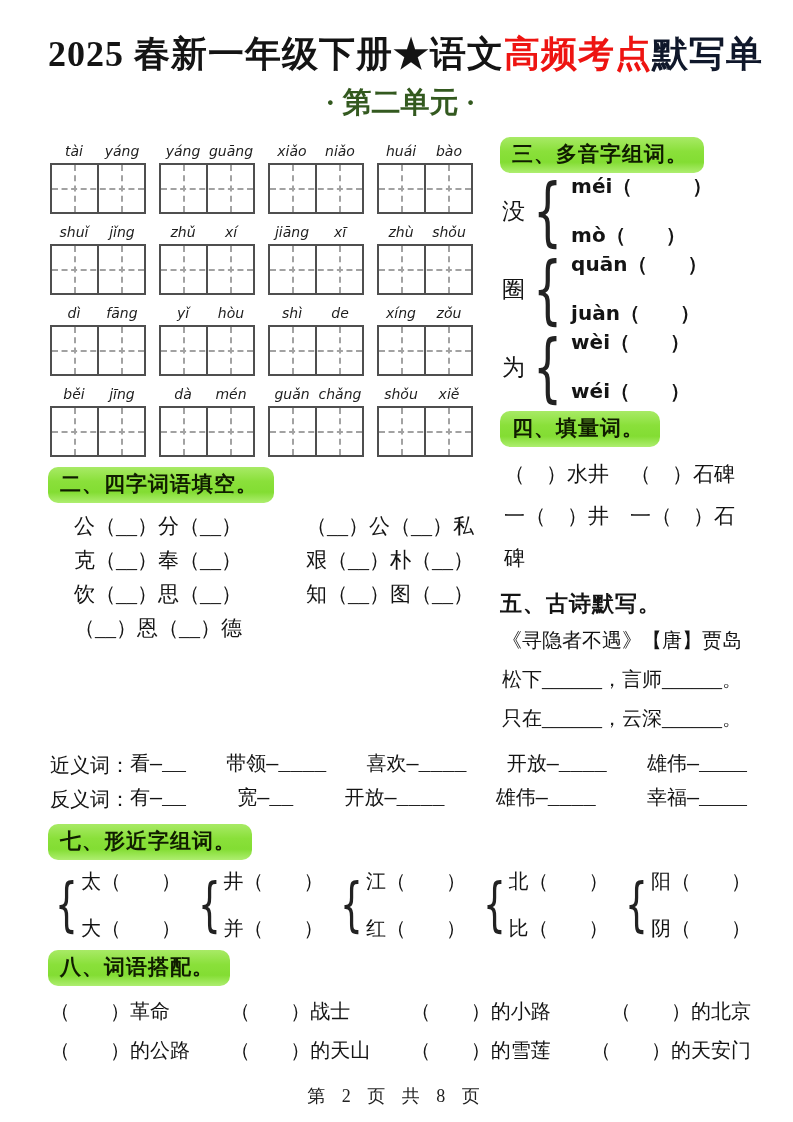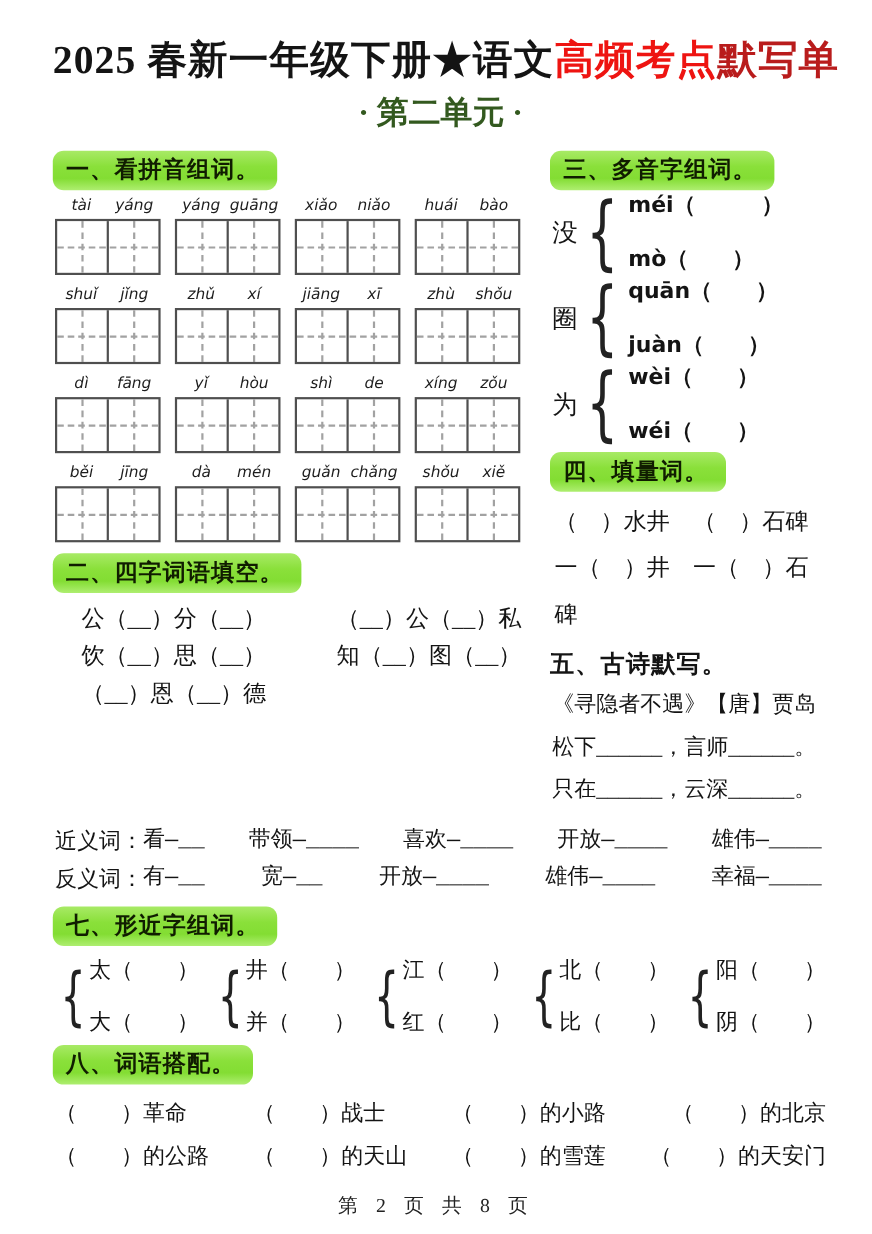--- a/index.html
+++ b/index.html
@@ -5,21 +5,21 @@
   html,body{margin:0;padding:0;}
   body{
     width:793px;height:1122px;background:#ffffff;overflow:hidden;
     font-family:"Liberation Serif", serif;color:#141414;
   }
   .page{box-sizing:border-box;width:793px;height:1122px;padding:34px 40px 0 48px;position:relative;}
 
   
   .title{text-align:center;font-size:36px;font-weight:bold;line-height:1.15;letter-spacing:1px;white-space:nowrap;}
   .title .t-red{color:#ee1411;}
-  .title .t-green{color:#b91c1c;}
+  .title .t-green{color:#0f172a;}
   .subtitle{text-align:center;font-size:29px;color:#33591f;margin:8px 0 14px;font-weight:bold;}
 
   
   .sec-pill{
     display:inline-block;
     background:linear-gradient(180deg,#a8ea66 0%,#8ae03a 40%,#83dd33 70%,#aeee70 100%);
     border-radius:10px;
     padding:3px 16px 5px 12px;
     font-family:"Liberation Sans", sans-serif;
     font-size:21px;font-weight:bold;color:#101d00;
@@ -97,21 +97,20 @@
   <div class="title">
     <span>2025 春新一年级下册★语文</span><span class="t-red">高频考点</span><span class="t-green">默写单</span>
   </div>
   <div class="subtitle">· 第二单元 ·</div>
 
   <div class="cols">
 
     <div class="col-left">
 
       <div>
-        <span class="sec-pill">一、看拼音组词。</span>
 
         <div class="pin-rows">
 
           <div class="pin-row">
             <div class="pblock">
               <div class="pins">
                   <span>tài</span>
                   <span>yáng</span>
                 </div>
               <div class="grid">
@@ -282,20 +281,24 @@
 
         </div>
       </div>
 
       <div class="s2block">
         <span class="sec-pill">二、四字词语填空。</span>
         <div class="s2rows">
           <div class="s2row">
             <span class="l">公（__）分（__）</span>
             <span class="r">（__）公（__）私</span>
+          </div>
+          <div class="s2row">
+            <span class="l">克（__）奉（__）</span>
+            <span class="r">艰（__）朴（__）</span>
           </div>
           <div class="s2row">
             <span class="l">饮（__）思（__）</span>
             <span class="r">知（__）图（__）</span>
           </div>
           <div class="s2row">
             <span class="r">（__）恩（__）德</span>
           </div>
         </div>
       </div>

